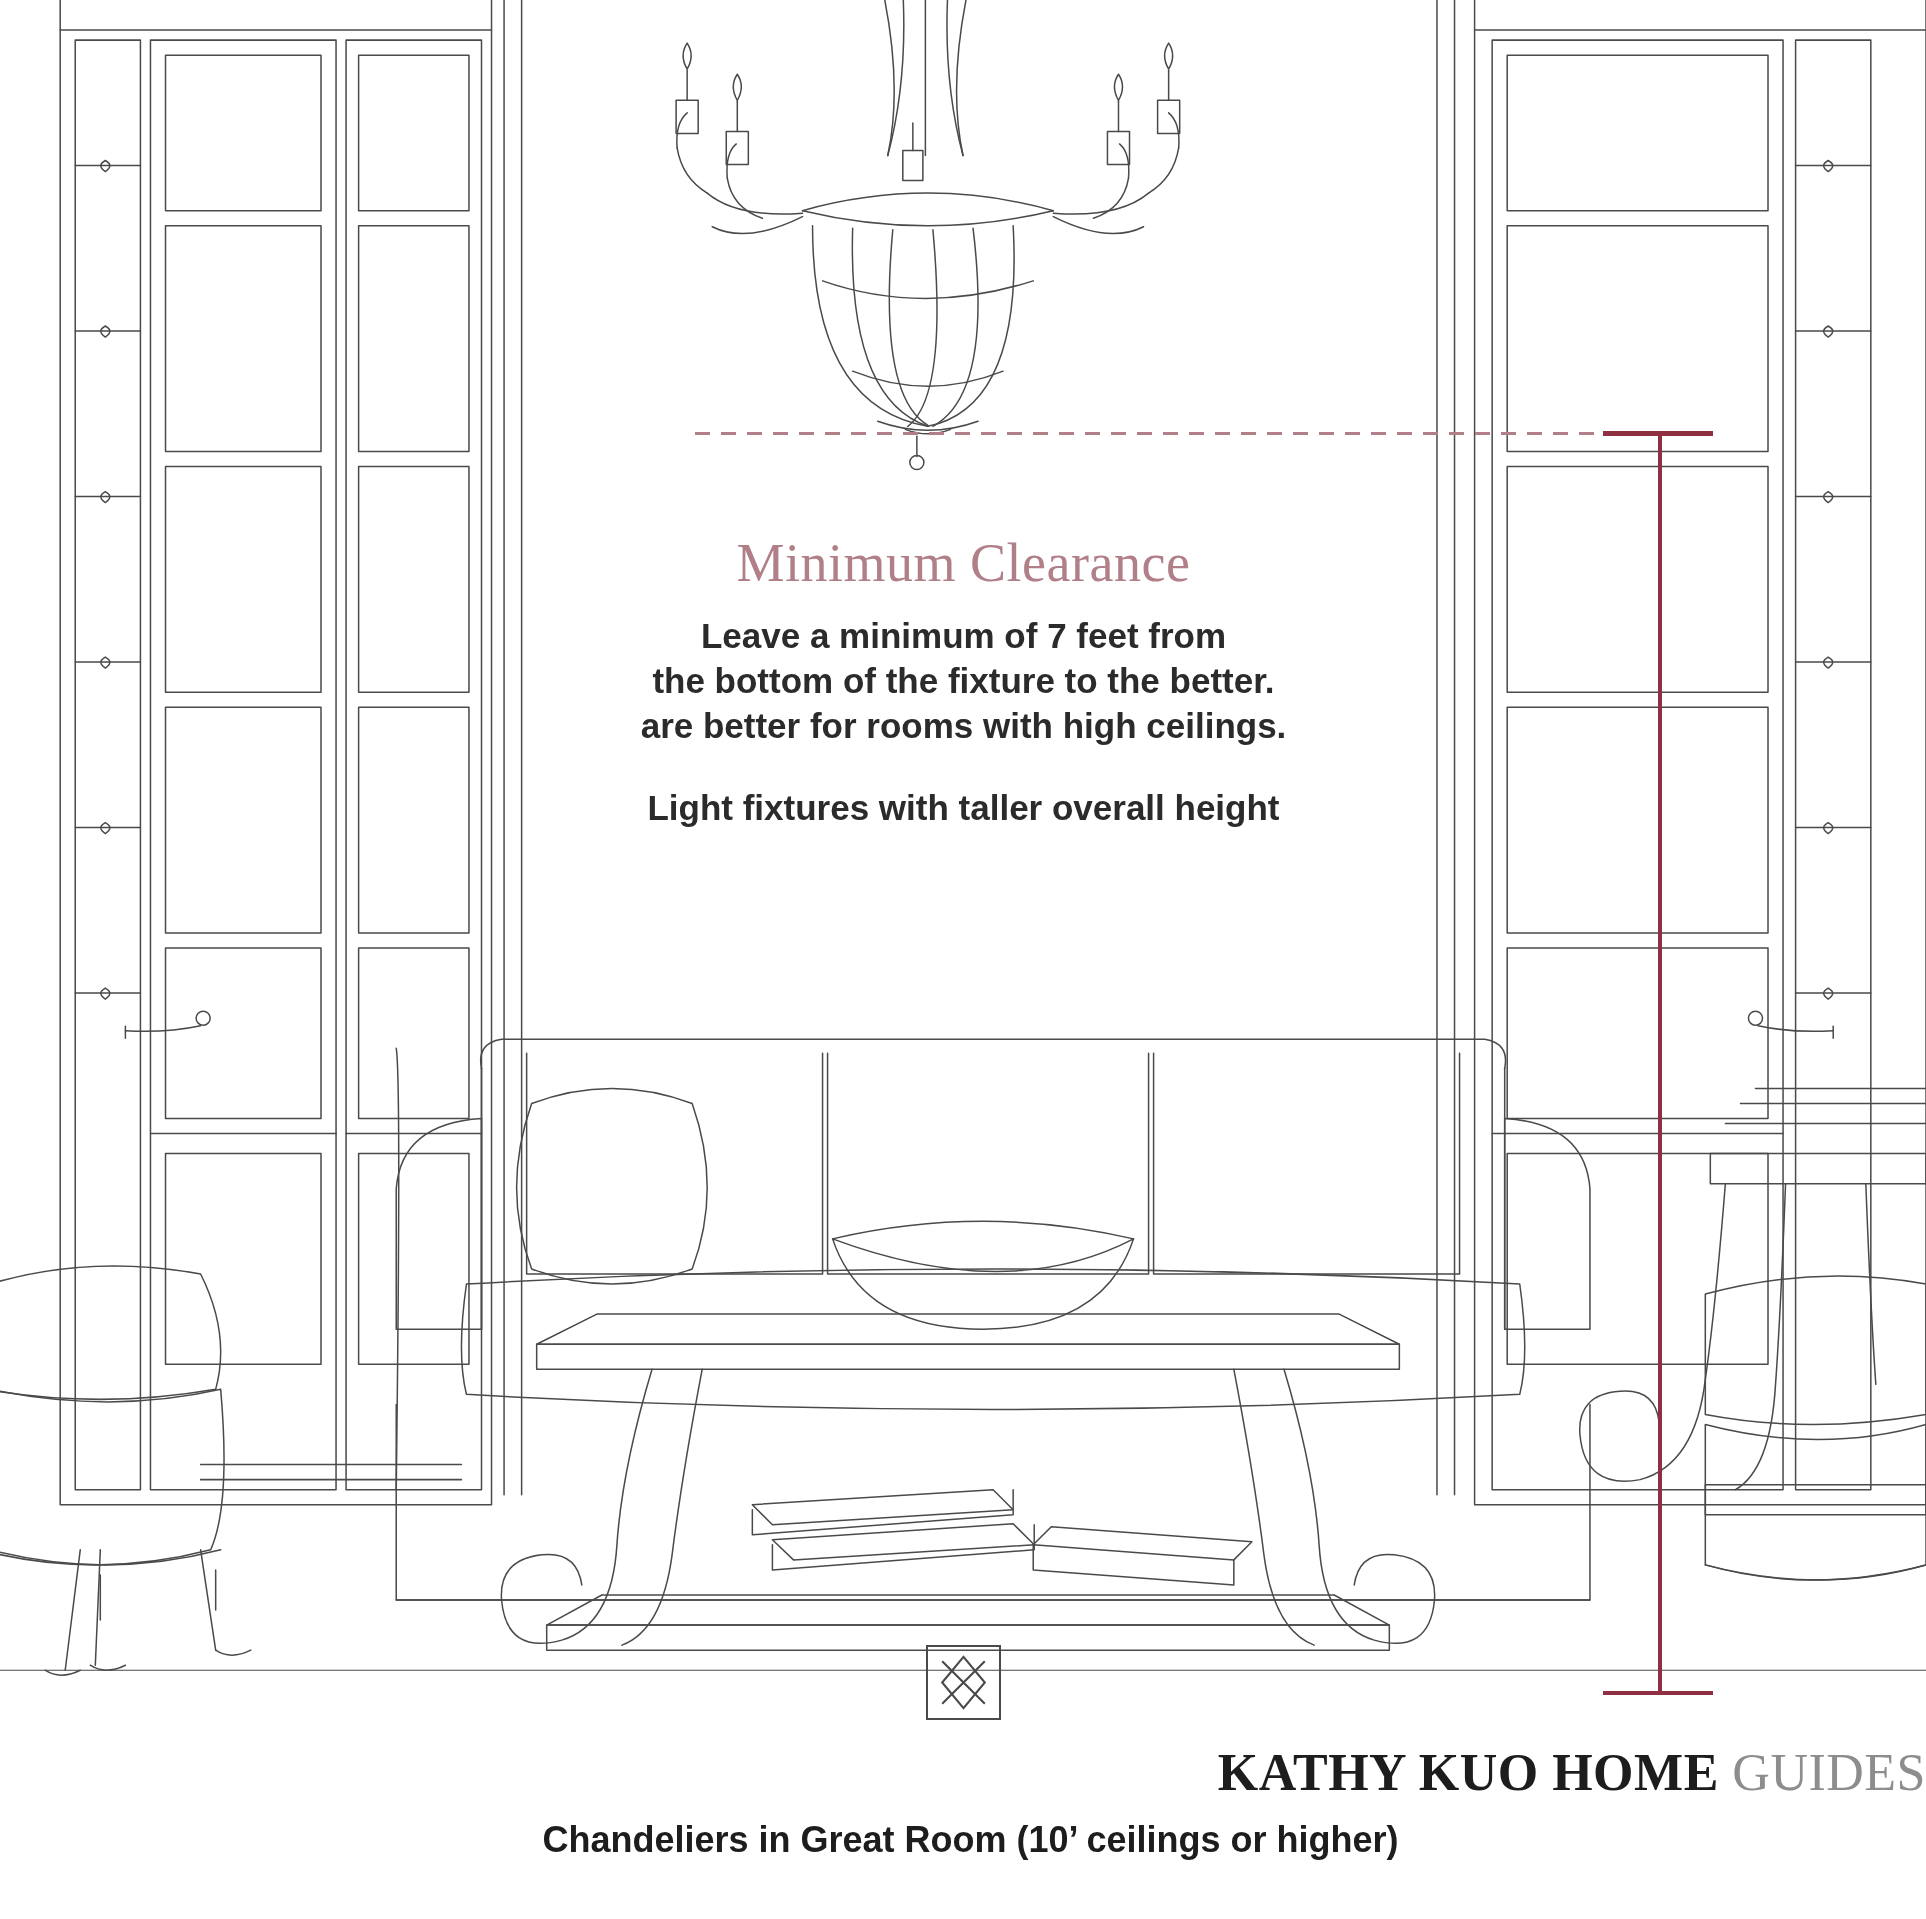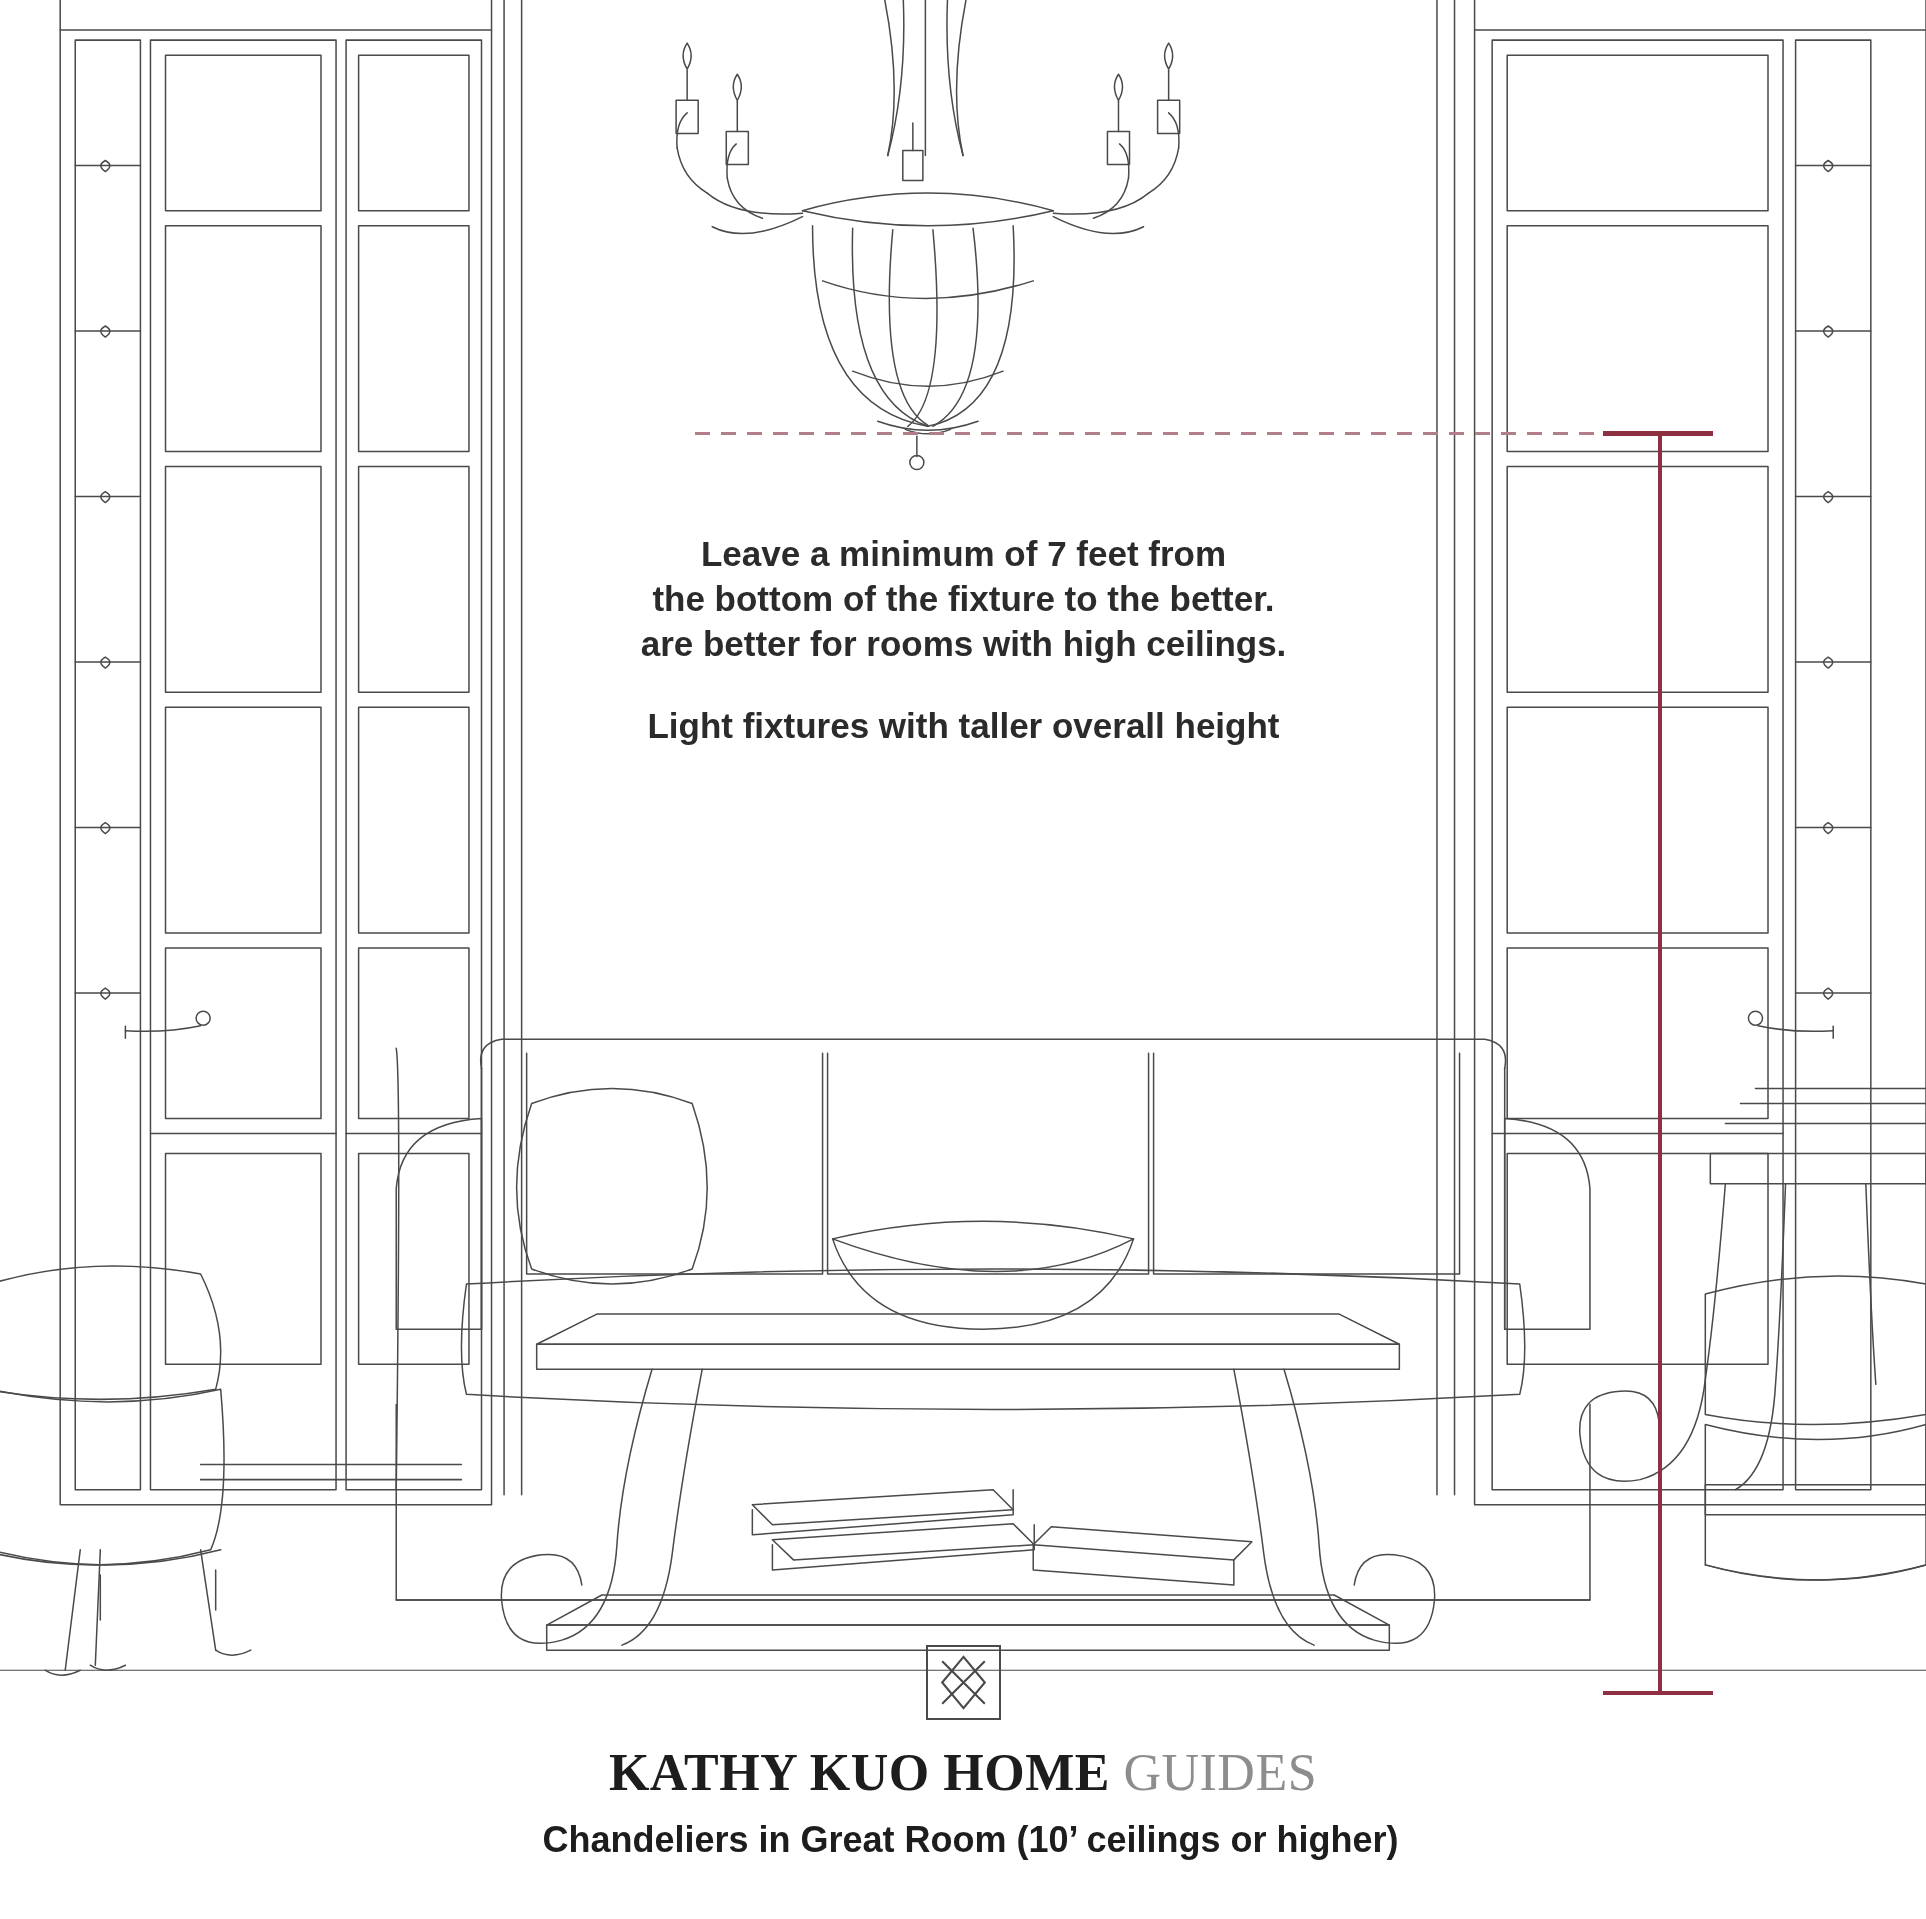--- a/index.html
+++ b/index.html
@@ -112,20 +112,21 @@
     border: 2.5px solid #4a4a4a;
     position: relative;
     box-sizing: border-box;
   }
   .brand {
     font-family: "Liberation Serif", serif;
     font-size: 52px;
     letter-spacing: 0.5px;
     color: #1d1d1d;
     margin: 0 0 17px 0;
+    text-align: right;
   }
   .brand .guides {
     color: #8d8d8d;
     font-weight: 400;
   }
   .brand .kkh {
     font-weight: 700;
   }
   .caption {
     font-family: "Liberation Sans", sans-serif;
@@ -360,20 +361,21 @@
 
   <div class="dashed-line"></div>
 
   <div class="measure">
     <div class="cap top"></div>
     <div class="stem"></div>
     <div class="cap bottom"></div>
   </div>
 
   <div class="text-block">
+    <h1 class="headline">Minimum Clearance</h1>
     <p class="para">Leave a minimum of 7 feet from</p>
     <p class="para">the bottom of the fixture to the better.</p>
     <p class="para">are better for rooms with high ceilings.</p>
     <p class="para second">Light fixtures with taller overall height</p>
   </div>
 
   <div class="footer">
     <div class="logo-mark">
       <svg viewBox="0 0 100 100" width="100%" height="100%">
         <g fill="none" stroke="#4a4a4a" stroke-width="3">

